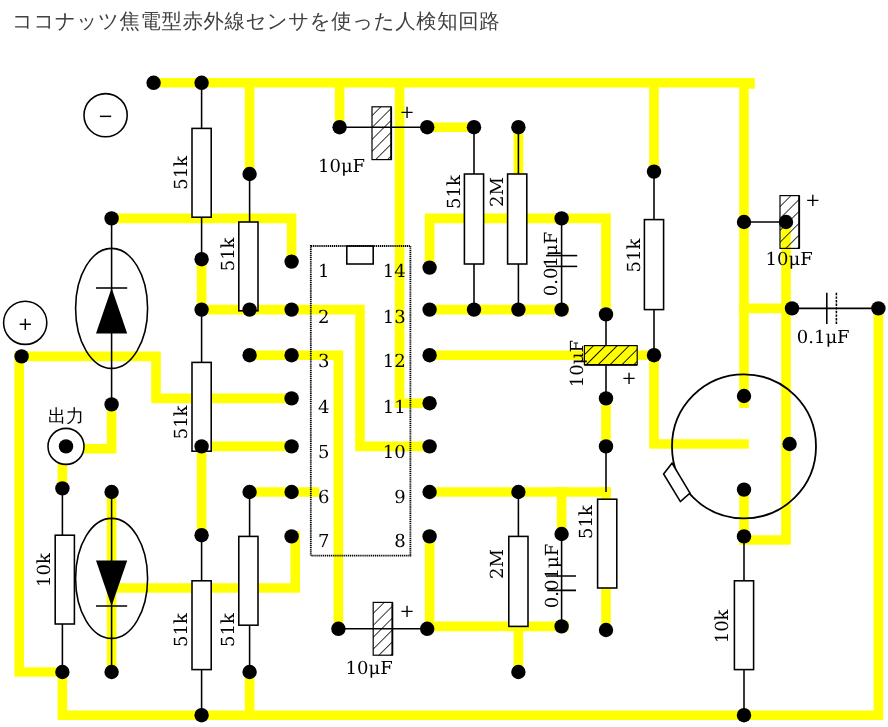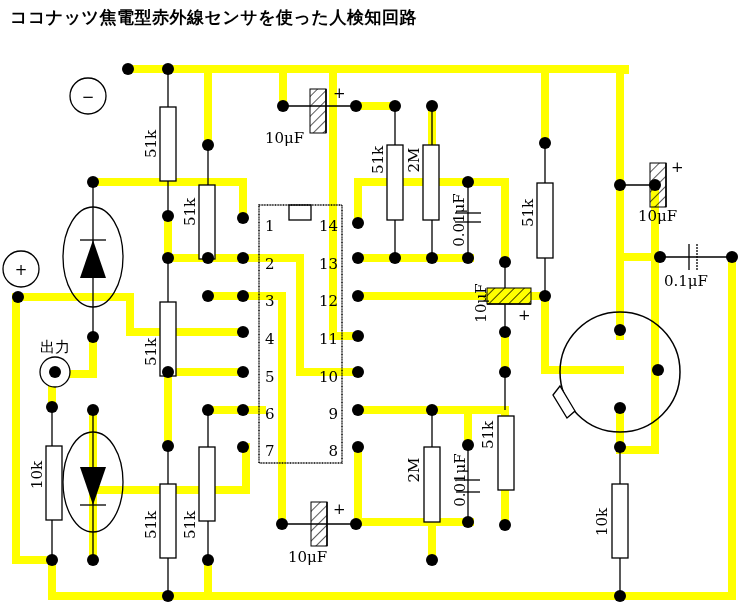--- a/index.html
+++ b/index.html
@@ -1,17 +1,17 @@
 <!DOCTYPE html>
 <html><head>
 <meta charset="utf-8">
 <style>
   html, body { margin:0; padding:0; background:#ffffff; }
   body { width:740px; height:606px; position:relative; overflow:hidden; font-family:"DejaVu Serif", serif; }
-  #title { position:absolute; left:10px; top:6px; font-family:"DejaVu Sans", sans-serif; font-size:17px; color:#000000; letter-spacing:0.5px; white-space:nowrap;font-weight:bold; }
+  #title { position:absolute; left:10px; top:6px; font-family:"DejaVu Sans", sans-serif; font-size:17px; color:#404040; letter-spacing:0.5px; white-space:nowrap; }
   svg#diagram { position:absolute; left:0; top:0; }
   .wire { stroke:#ffff00; stroke-width:8; fill:none; stroke-linecap:square; stroke-linejoin:miter; }
   .lead { stroke:#000; stroke-width:1.3; fill:none; }
   .res { fill:#fff; stroke:#000; stroke-width:1.3; }
   .dot { fill:#000; }
   .lbl { font-family:"DejaVu Serif", serif; font-size:15px; fill:#000; }
   .lbl-sans { font-family:"DejaVu Sans", sans-serif; font-size:15px; fill:#000; }
   .pin { font-family:"DejaVu Serif", serif; font-size:15px; fill:#000; }
 </style>
 </head>

